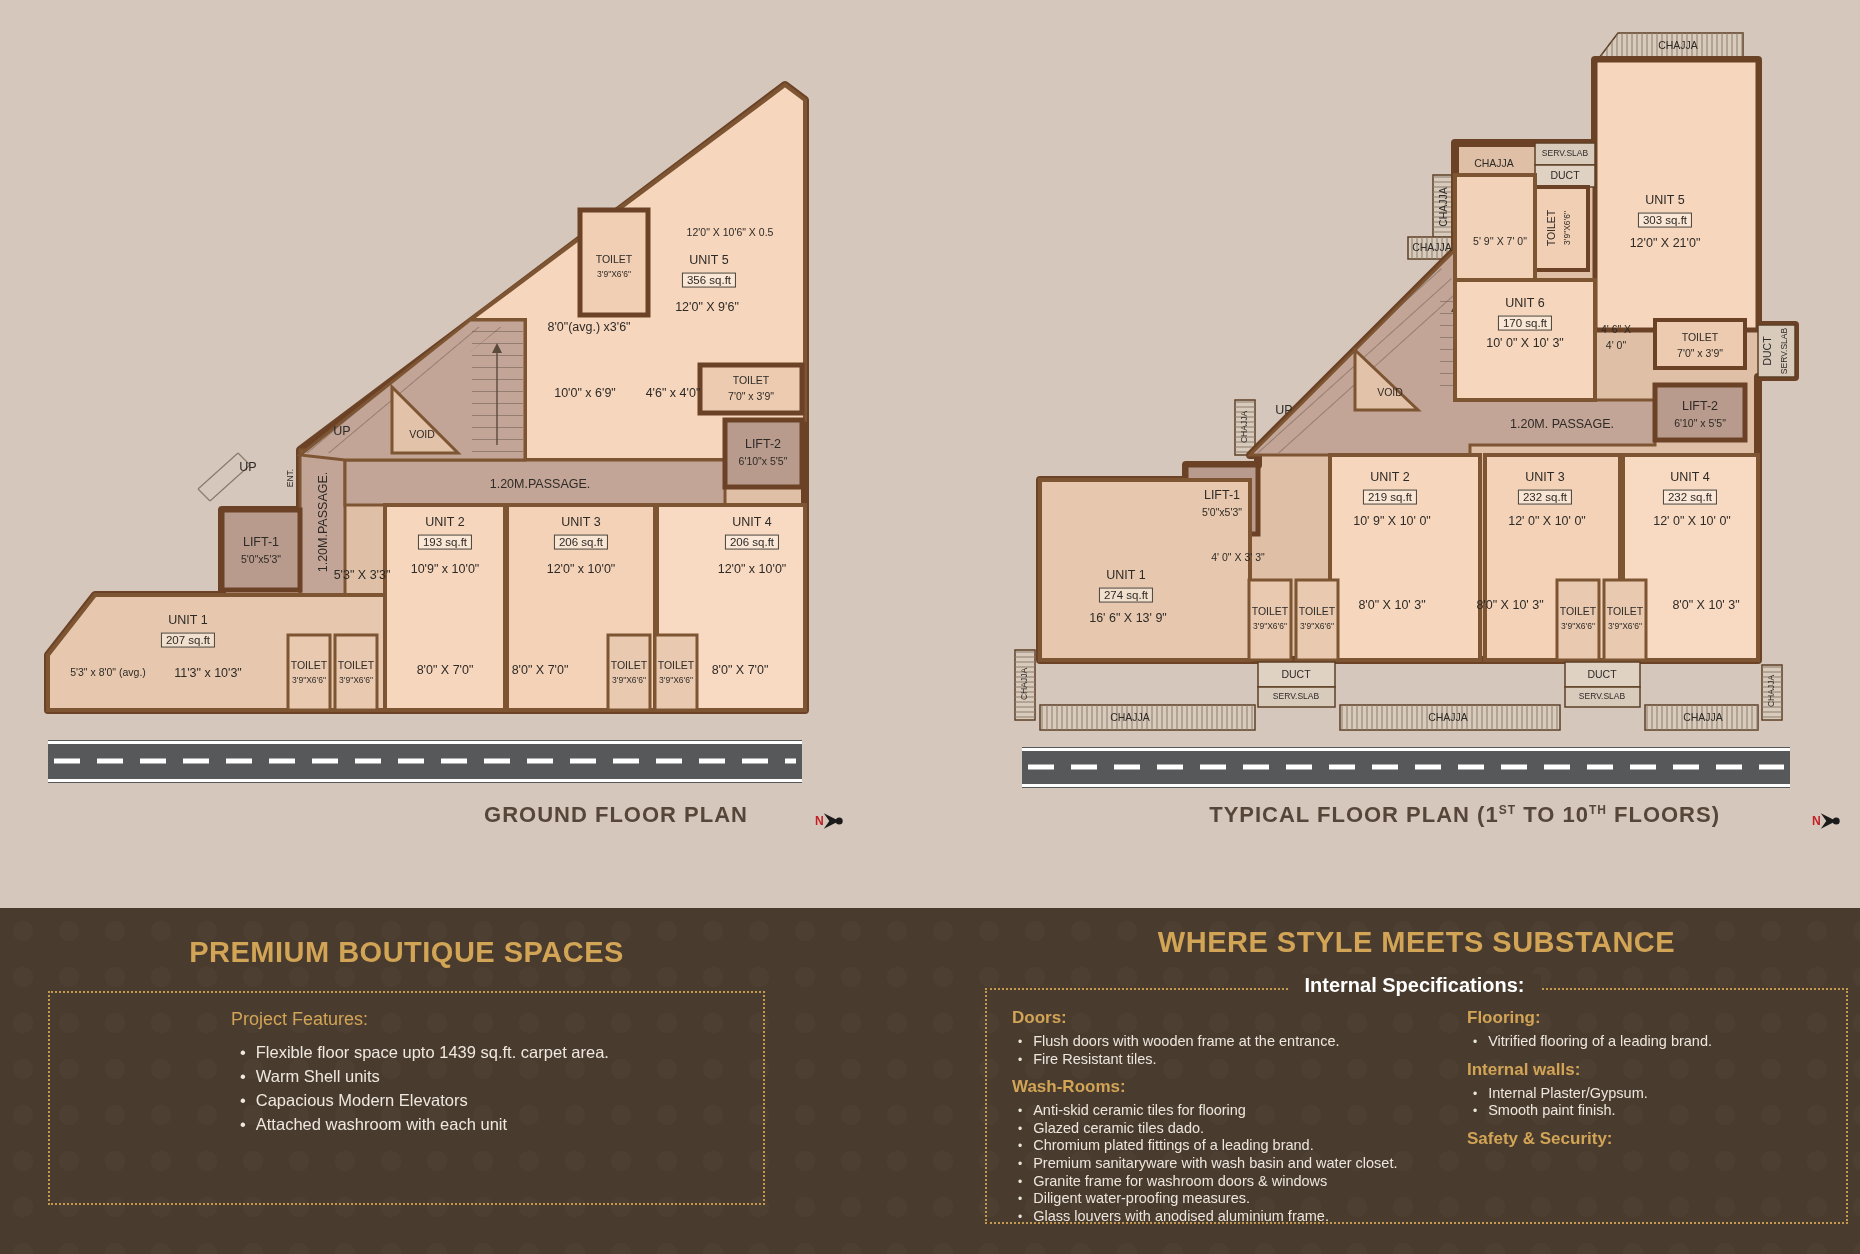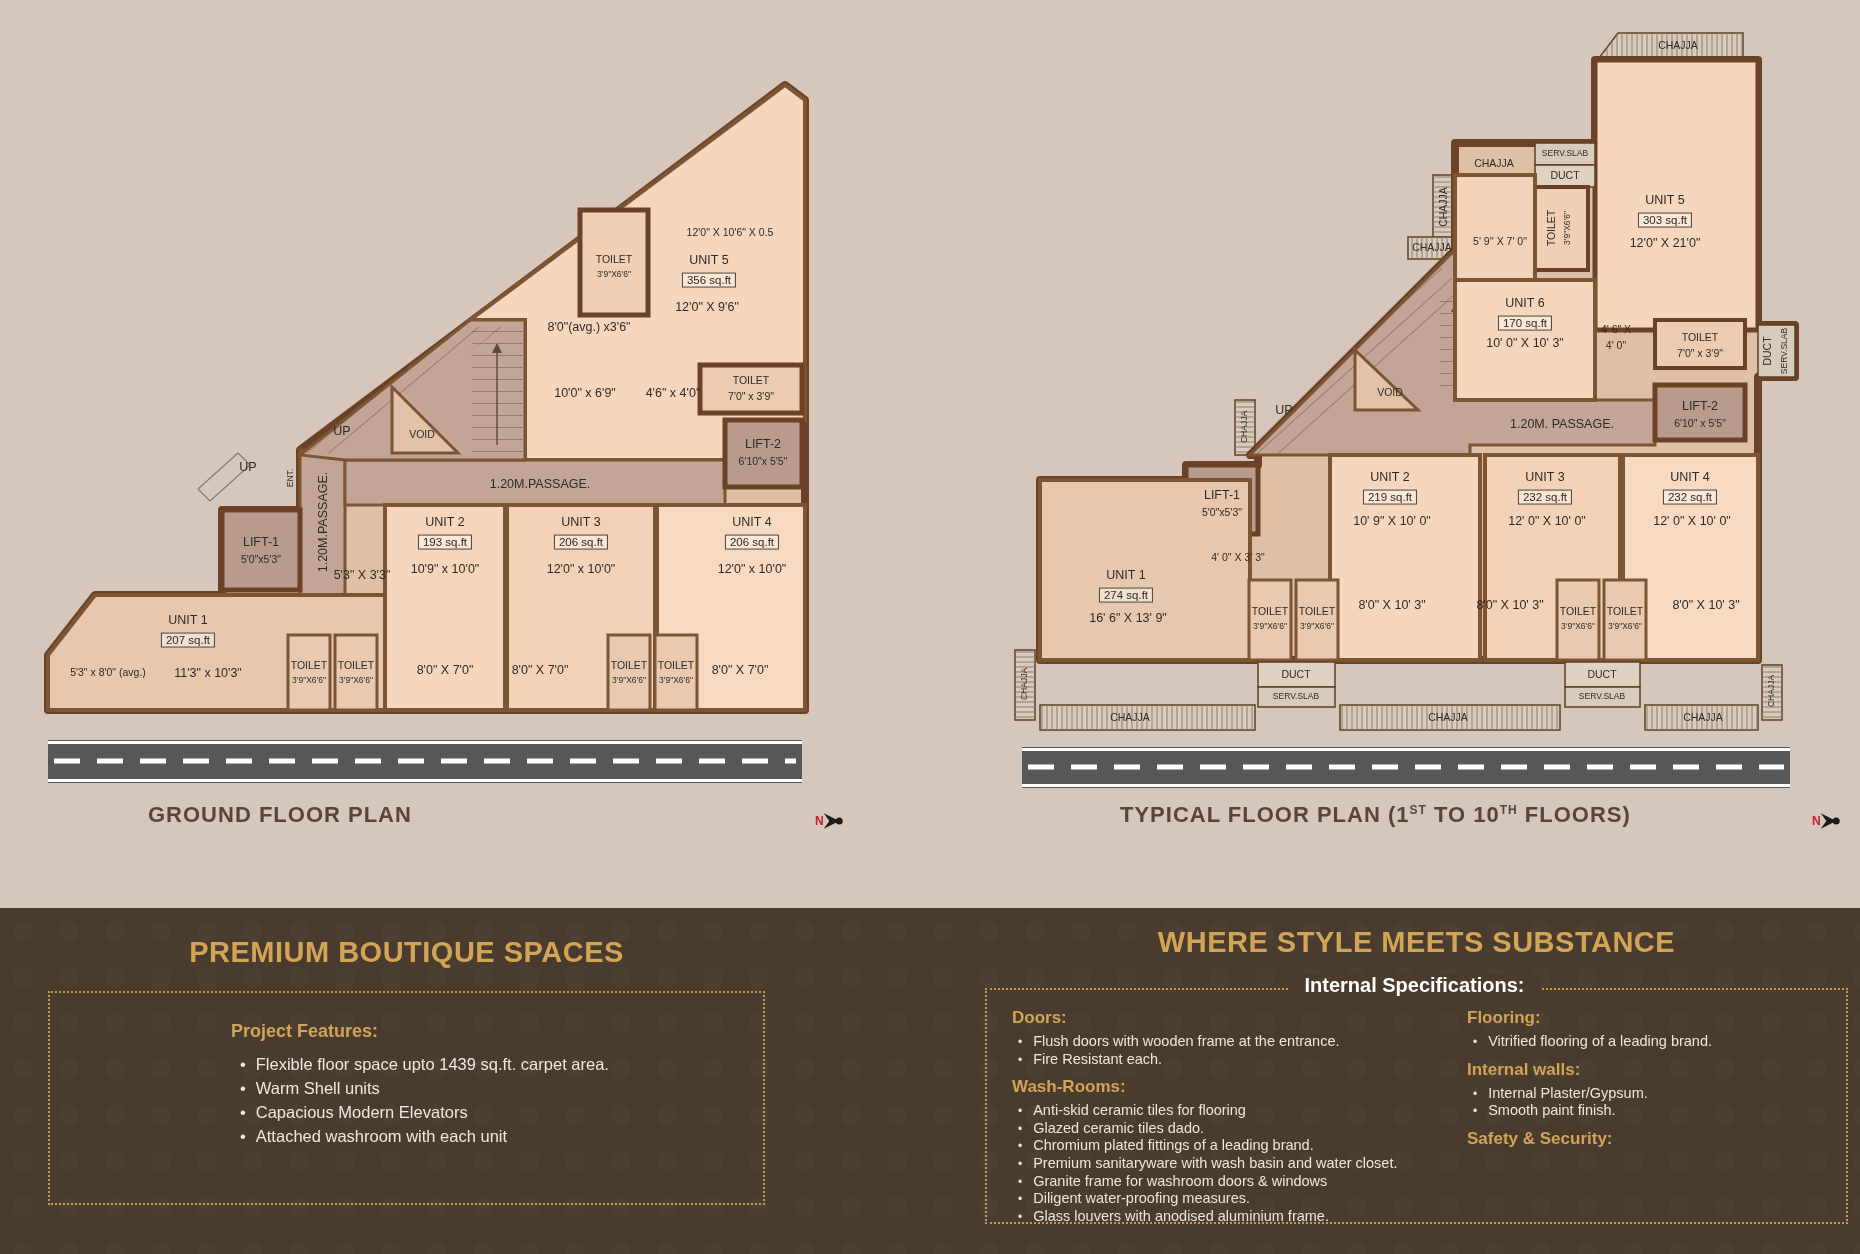--- a/index.html
+++ b/index.html
@@ -8,32 +8,32 @@
   .plans{position:absolute;left:0;top:0;width:1860px;height:908px;background:#d6c7bc;}
   .plan-wrap{position:absolute;}
   .plan-wrap svg{display:block;}
   
   .pl{position:absolute;transform:translate(-50%,-50%);font-size:12.5px;line-height:1.12;
       color:#2e2a26;white-space:nowrap;text-align:center;}
   .pl.sm{font-size:10.5px;}
   .pl.xs{font-size:8.5px;}
   .pl.box{font-size:11.5px;border:1px solid #4a423a;background:rgba(253,247,240,.5);padding:0 4px;}
   .pl.v{transform:translate(-50%,-50%) rotate(-90deg);}
-  .plan-title{position:absolute;text-align:left;font-size:22px;font-weight:bold;
+  .plan-title{position:absolute;text-align:right;font-size:22px;font-weight:bold;
       letter-spacing:1px;color:#56463a;}
   .plan-title sup{font-size:12px;}
   .compass{position:absolute;width:44px;height:44px;}
   
   .bottom{position:absolute;left:0;top:908px;width:1860px;height:346px;background:#4a3b2f;
       background-image:radial-gradient(rgba(255,255,255,0.02) 30%,transparent 32%);
       background-size:46px 46px;color:#eae4da;}
   .sec-title{position:absolute;text-align:center;font-size:29px;font-weight:bold;
       letter-spacing:.5px;color:#d2a455;}
   .dotbox{position:absolute;border:2px dotted #c49a4e;}
-  .feat-head{font-size:18px;font-weight:bold;color:#d2a455;margin:28px 0 10px 181px;}
+  .feat-head{font-size:18px;font-weight:normal;color:#d2a455;margin:16px 0 10px 181px;}
   .feat-list{list-style:none;margin:0;padding:0 0 0 190px;}
   .feat-list li{font-size:16.5px;line-height:24px;color:#eee8de;}
   .feat-list li::before{content:"\2022";margin-right:10px;}
   .spec-he{position:absolute;text-align:center;}
   .spec-he span{display:inline-block;background:#4a3b2f;padding:0 16px;font-size:20px;
       font-weight:bold;color:#fff;}
   .spec-col{position:absolute;top:9px;}
   .spec-group-h{font-size:17px;font-weight:bold;color:#d2a455;margin:9px 0 5px 0;}
   .spec-list{list-style:none;margin:0;padding:0 0 0 6px;}
   .spec-list li{font-size:14.5px;line-height:16.6px;color:#ece6dc;}
@@ -324,21 +324,21 @@
         </ul>
     </div>
 
     <div class="sec-title" style="left:985px;top:18px;width:863px">WHERE STYLE MEETS SUBSTANCE</div>
     <div class="dotbox" style="left:985px;top:80px;width:859px;height:232px">
       <div class="spec-col" style="left:25px;width:430px">
         <div class="spec-group-h">Doors:</div>
         <ul class="spec-list">
 
         <li>Flush doors with wooden frame at the entrance.</li>
-            <li>Fire Resistant each.</li>
+            <li>Fire Resistant tiles.</li>
           </ul>
         <div class="spec-group-h">Wash-Rooms:</div>
         <ul class="spec-list">
 
         <li>Anti-skid ceramic tiles for flooring</li>
             <li>Glazed ceramic tiles dado.</li>
             <li>Chromium plated fittings of a leading brand.</li>
             <li>Premium sanitaryware with wash basin and water closet.</li>
             <li>Granite frame for washroom doors &amp; windows</li>
             <li>Diligent water-proofing measures.</li>

